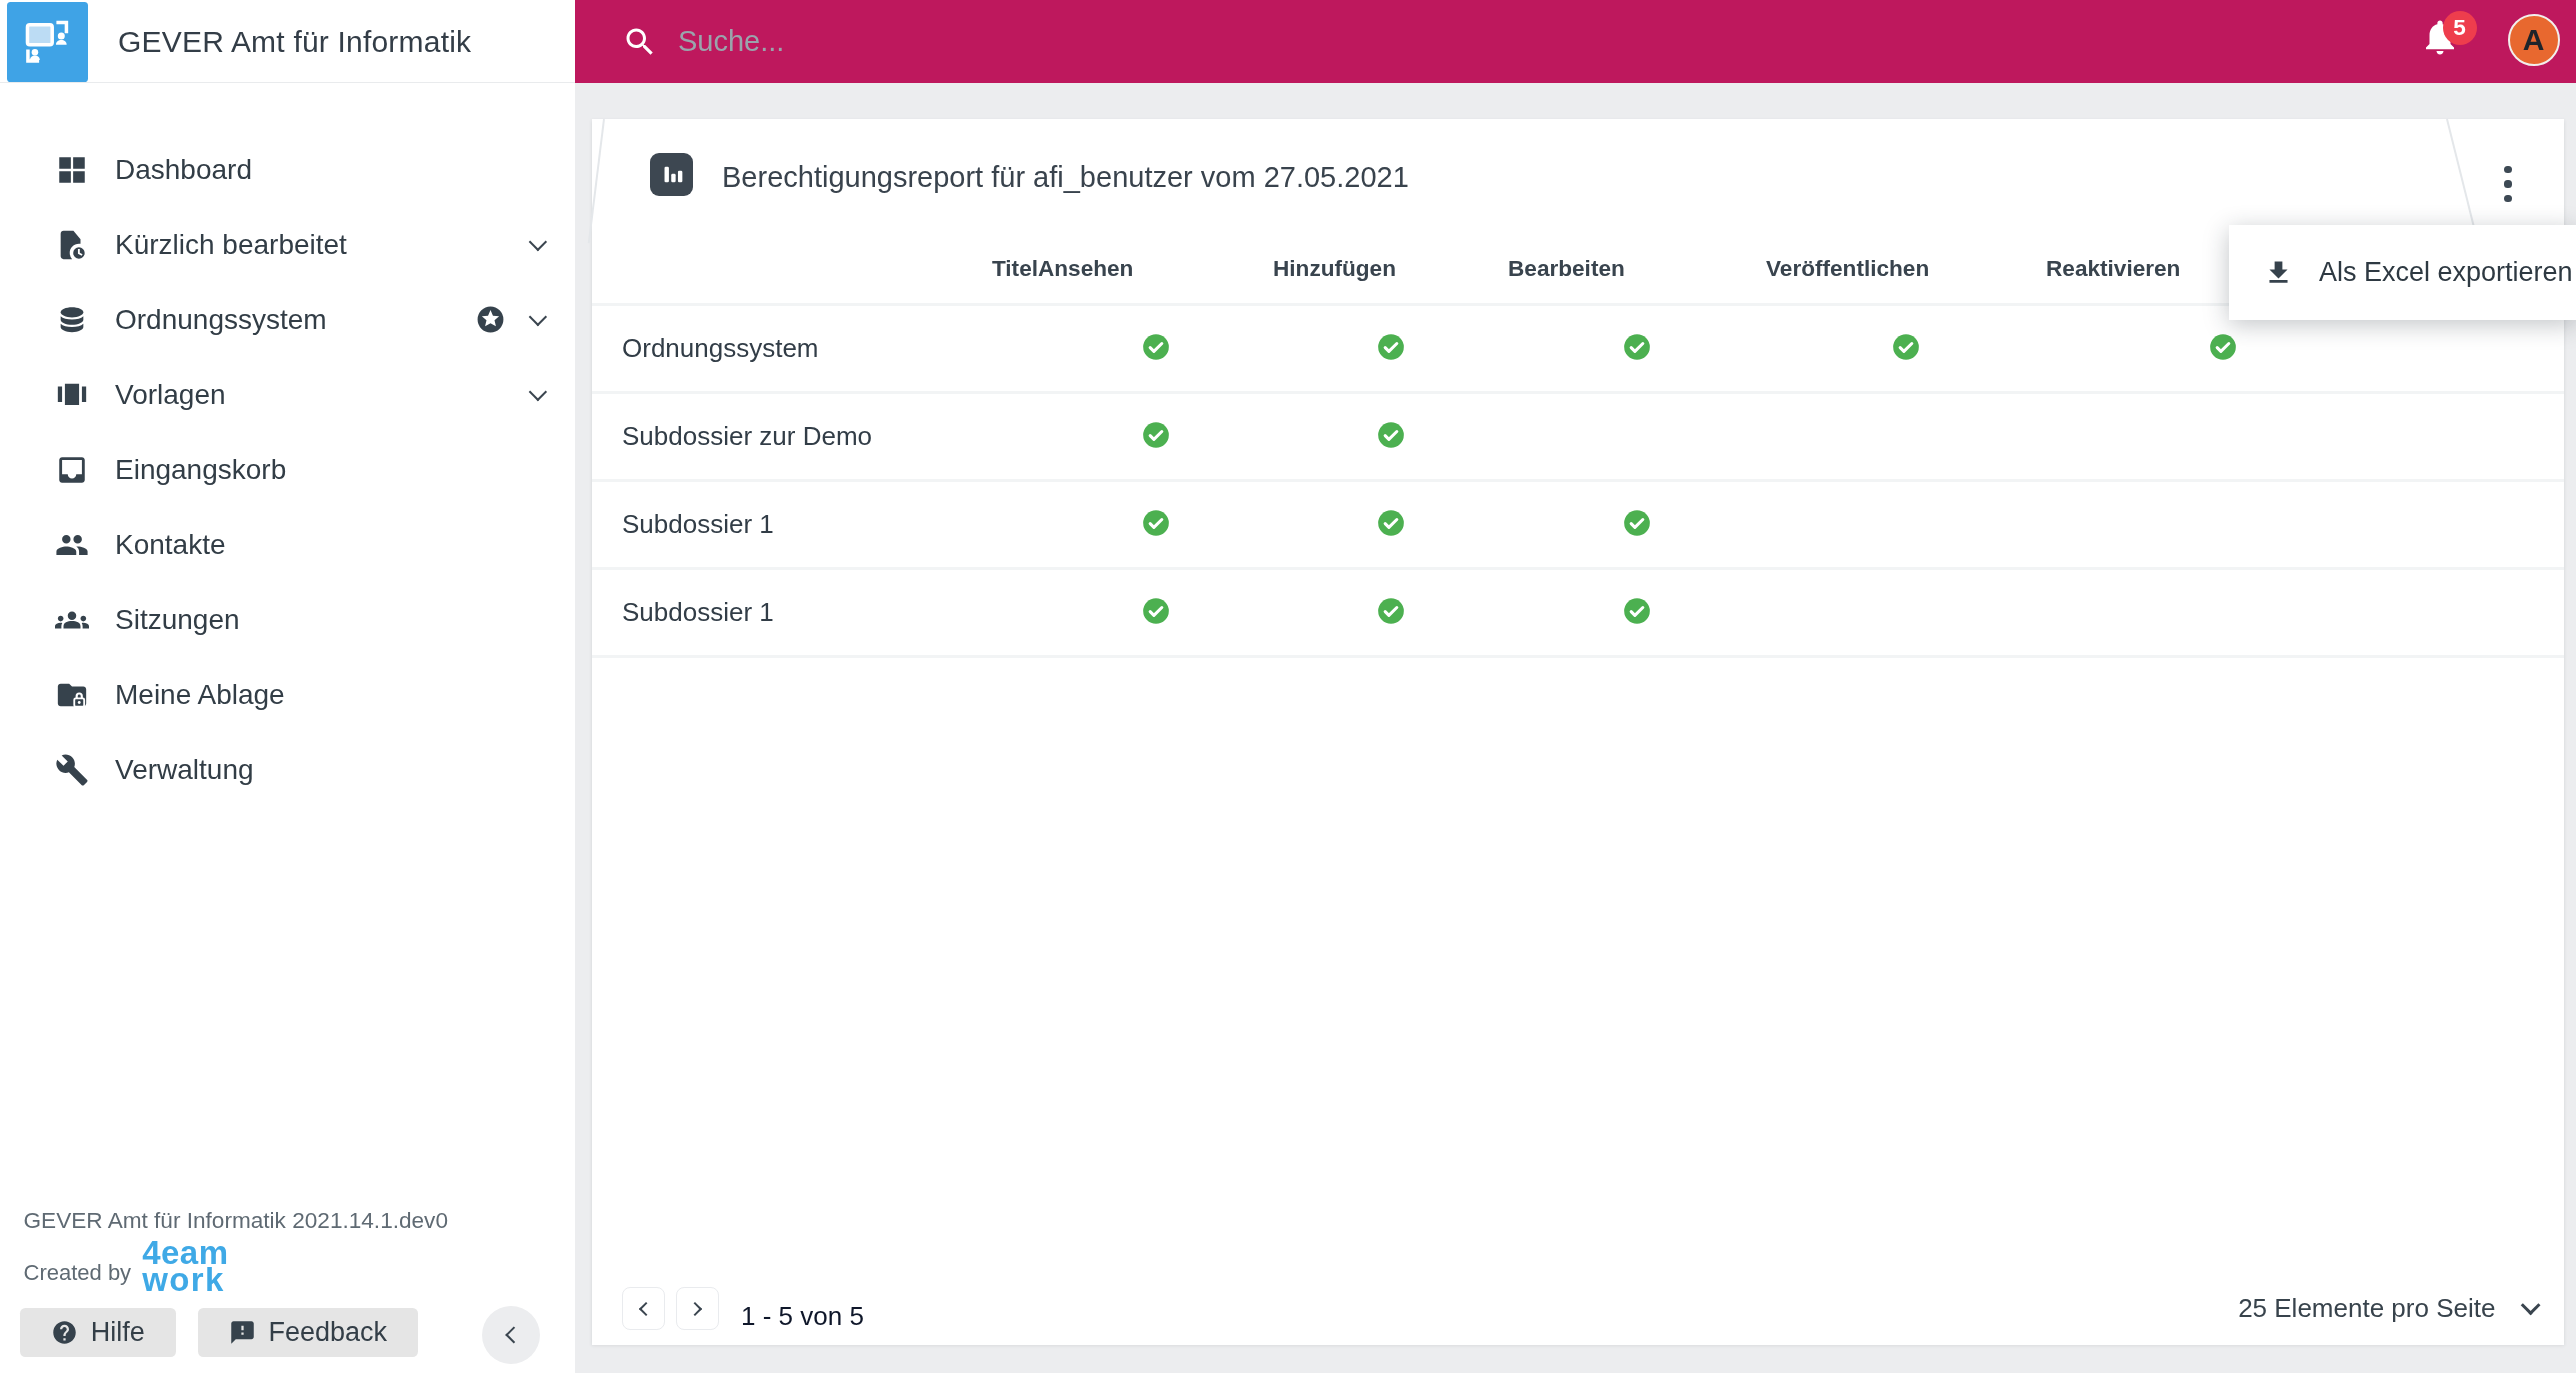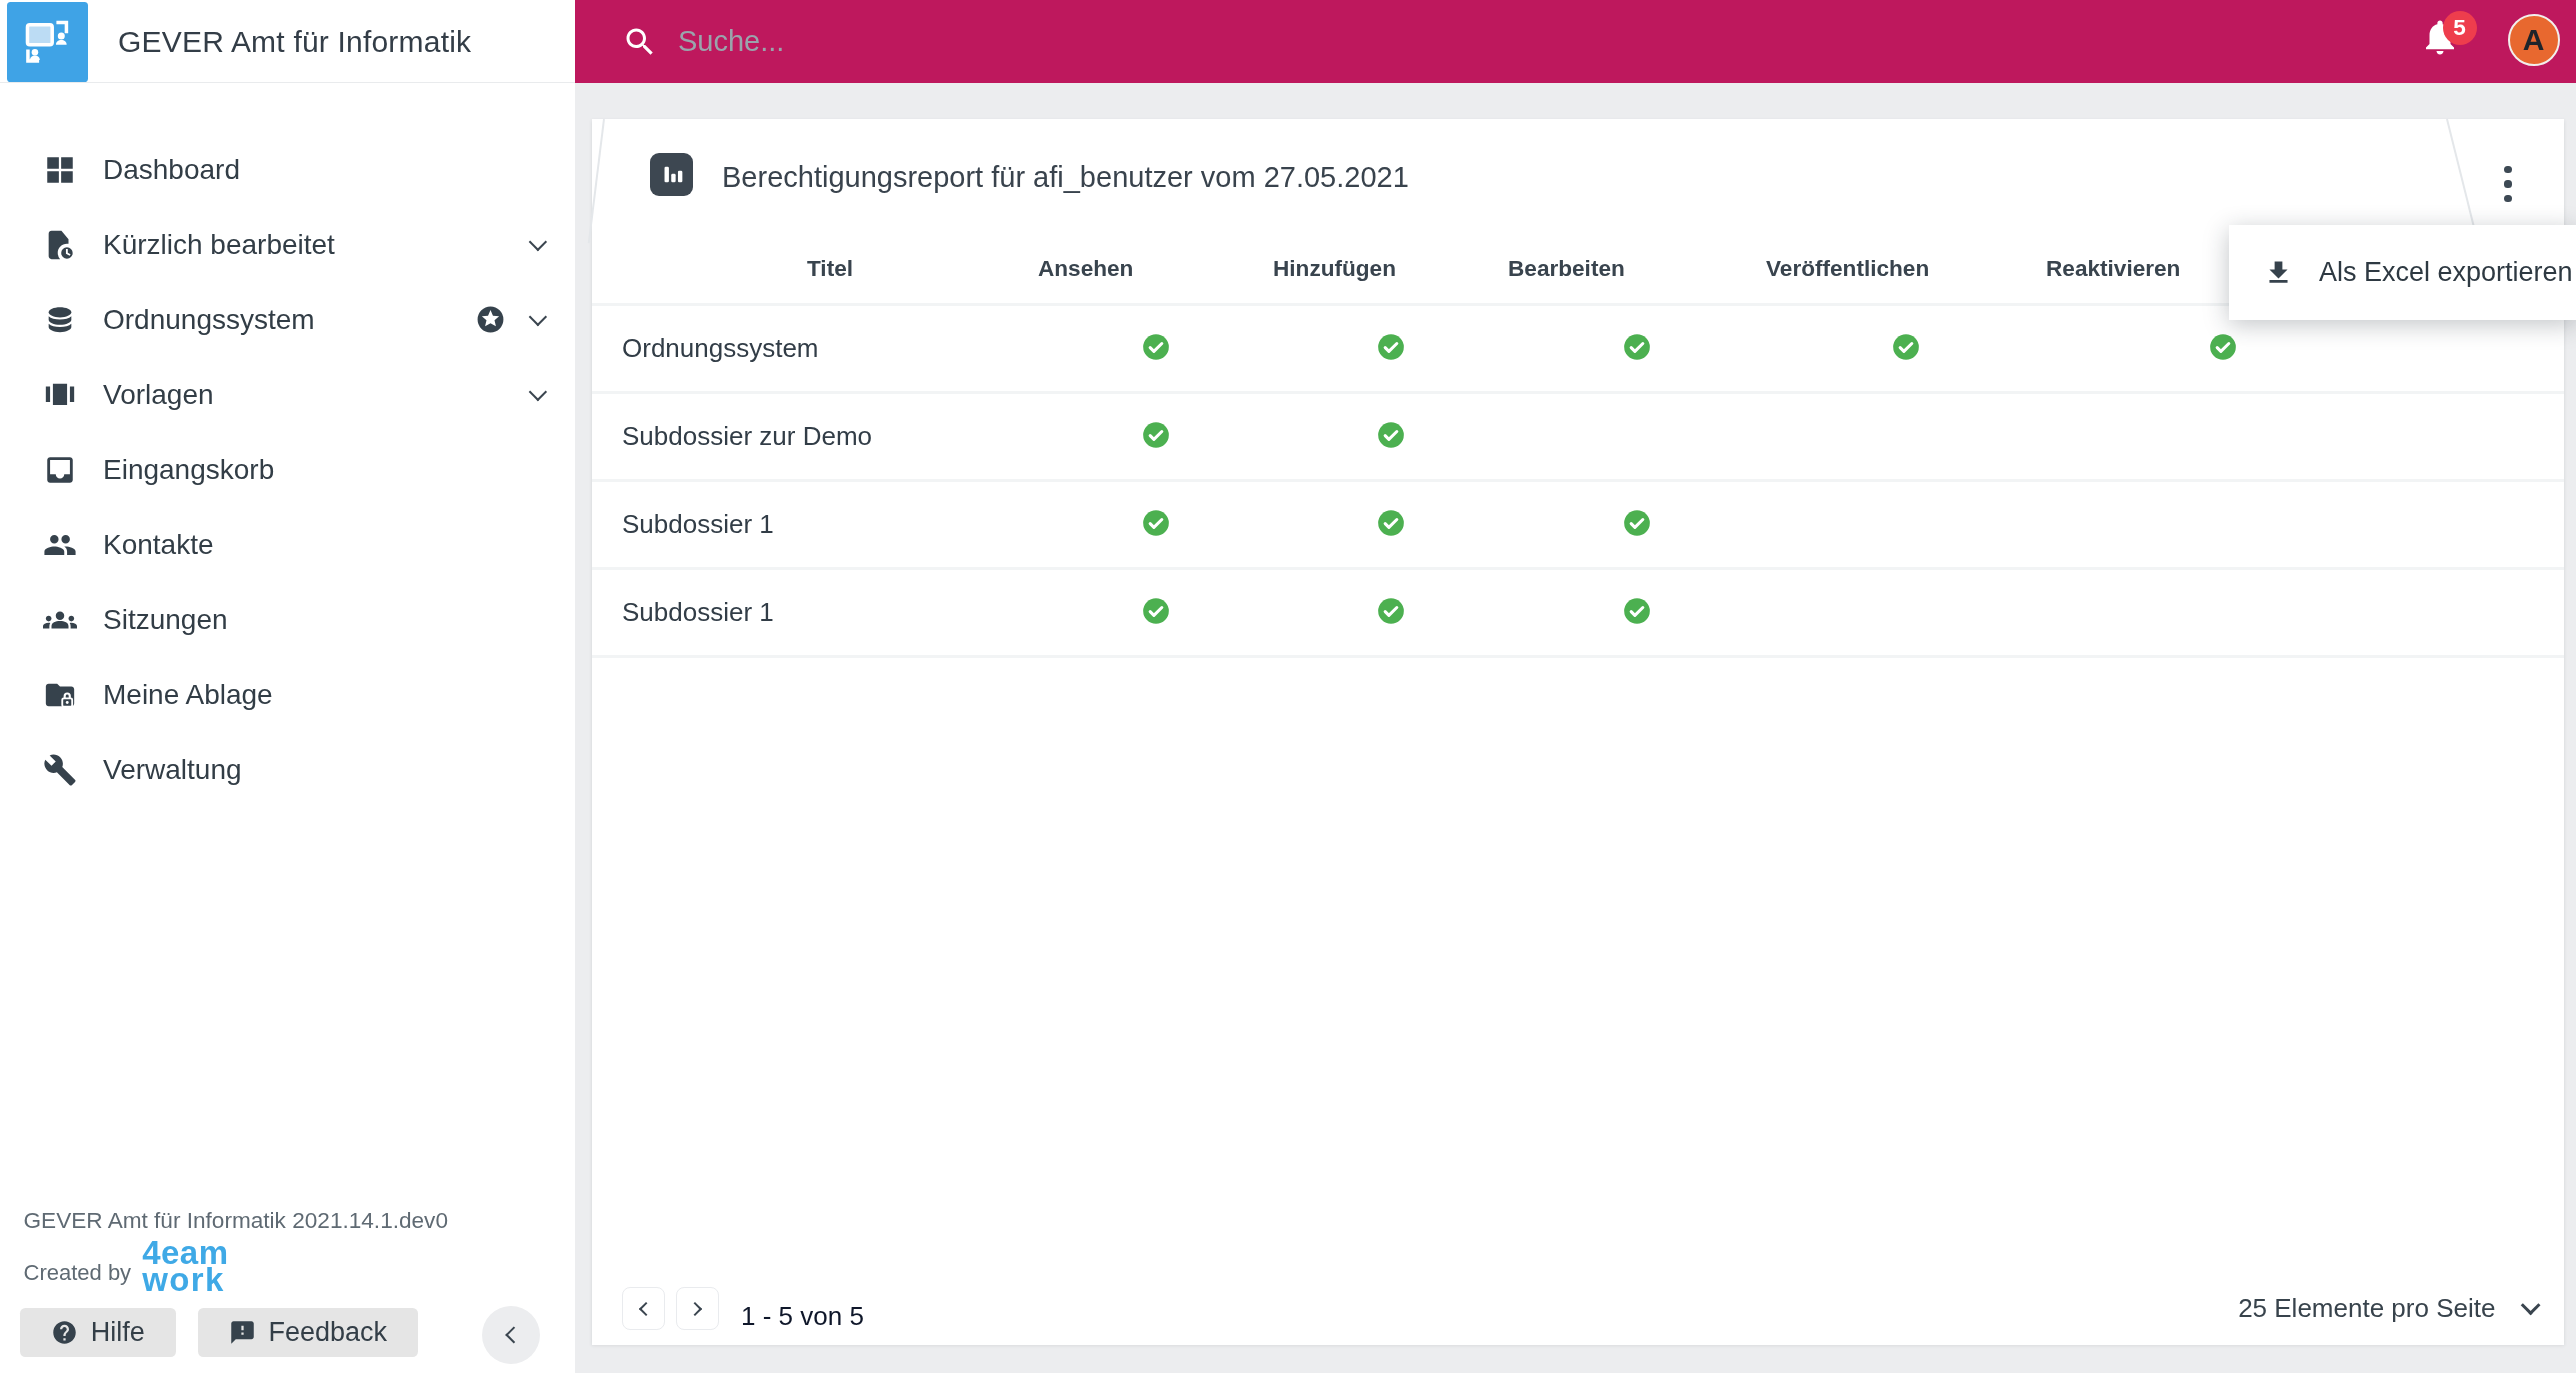--- a/index.html
+++ b/index.html
@@ -7,21 +7,21 @@
   body { font-family:"Liberation Sans", sans-serif; background:#ecedef; position:relative; color:#333e48; }
 
   
   .sidebar { position:absolute; left:0; top:0; width:575px; height:1373px; background:#ffffff; z-index:20; }
   .sidebar-header { position:relative; height:83px; border-bottom:0.9px solid #e9ebed; }
   .logo-tile { position:absolute; left:7.2px; top:1.8px; width:81px; height:80px; background:#3fa3e6; border-radius:3.6px; display:flex; align-items:center; justify-content:center; }
   .logo-tile svg { width:56px; height:56px; }
   .app-title { position:absolute; left:118px; top:0; height:83px; display:flex; align-items:center; font-size:30px; font-weight:500; color:#333d47; letter-spacing:0.2px; }
 
   .sidebar-nav { position:absolute; left:0; top:132px; width:575px; }
-  .nav-item { position:relative; height:75px; display:flex; align-items:center; padding-left:42px; cursor:pointer; }
+  .nav-item { position:relative; height:75px; display:flex; align-items:center; padding-left:54px; cursor:pointer; }
   .nav-icon { width:36px; height:36px; display:flex; align-items:center; justify-content:center; flex:0 0 36px; }
   .nav-icon svg { width:34px; height:34px; fill:#36424c; }
   .nav-label { margin-left:25px; font-size:28px; font-weight:500; color:#323d46; }
   .nav-extras { position:absolute; right:33px; display:flex; align-items:center; gap:23.5px; }
   .mini-icon svg { width:31px; height:31px; fill:#36424c; display:block; }
 
   .chev { display:inline-block; width:12.7px; height:12.7px; border-right:2.7px solid #3a454f; border-bottom:2.7px solid #3a454f; }
   .chev-down  { transform:rotate(45deg) translateY(-3.6px); }
   .chev-left  { transform:rotate(135deg); }
   .chev-right { transform:rotate(-45deg); }
@@ -59,21 +59,21 @@
   .card-header { position:relative; height:116px; }
   .report-icon-tile { position:absolute; left:58px; top:34px; width:43px; height:43px; background:#3d4751; border-radius:9px; display:flex; align-items:center; justify-content:center; }
   .report-icon-tile svg { width:31px; height:31px; }
   .report-title { position:absolute; left:130px; top:0; height:116px; display:flex; align-items:center; font-size:29px; color:#39434d; }
   .kebab { position:absolute; right:36px; top:38px; width:40px; height:54px; display:flex; flex-direction:column; align-items:center; justify-content:center; gap:7.2px; cursor:pointer; }
   .kebab i { width:7.2px; height:7.2px; border-radius:50%; background:#3d4954; }
 
   .grid-row { display:grid; grid-template-columns:416px 235px 235px 258px 280px 353px; align-items:center; padding-left:30px; }
   .table-header { height:71px; border-bottom:3.6px solid #f2f4f5; }
   .th { font-size:22.6px; font-weight:700; color:#39444e; text-align:left; white-space:nowrap; }
-  .th.first { text-align:center; }
+  .th.first { text-align:right; }
   .t-row { height:88px; border-bottom:3.6px solid #f2f4f5; }
   .td-title { font-size:26px; color:#323d47; }
   .td-perm { text-align:center; }
   .check { display:inline-block; width:28px; height:28px; }
   .check svg { width:28px; height:28px; display:block; margin:0 auto; }
 
   .export-menu { position:absolute; left:1637px; top:106px; width:348px; height:95px; background:#ffffff; box-shadow:0 5.4px 23.5px rgba(30,40,50,.28); display:flex; align-items:center; padding-left:34px; gap:25px; z-index:8; cursor:pointer; }
   .export-menu svg { width:31px; height:31px; fill:#36424c; flex:0 0 31px; }
   .export-label { font-size:27px; color:#2e3942; white-space:nowrap; }
 

